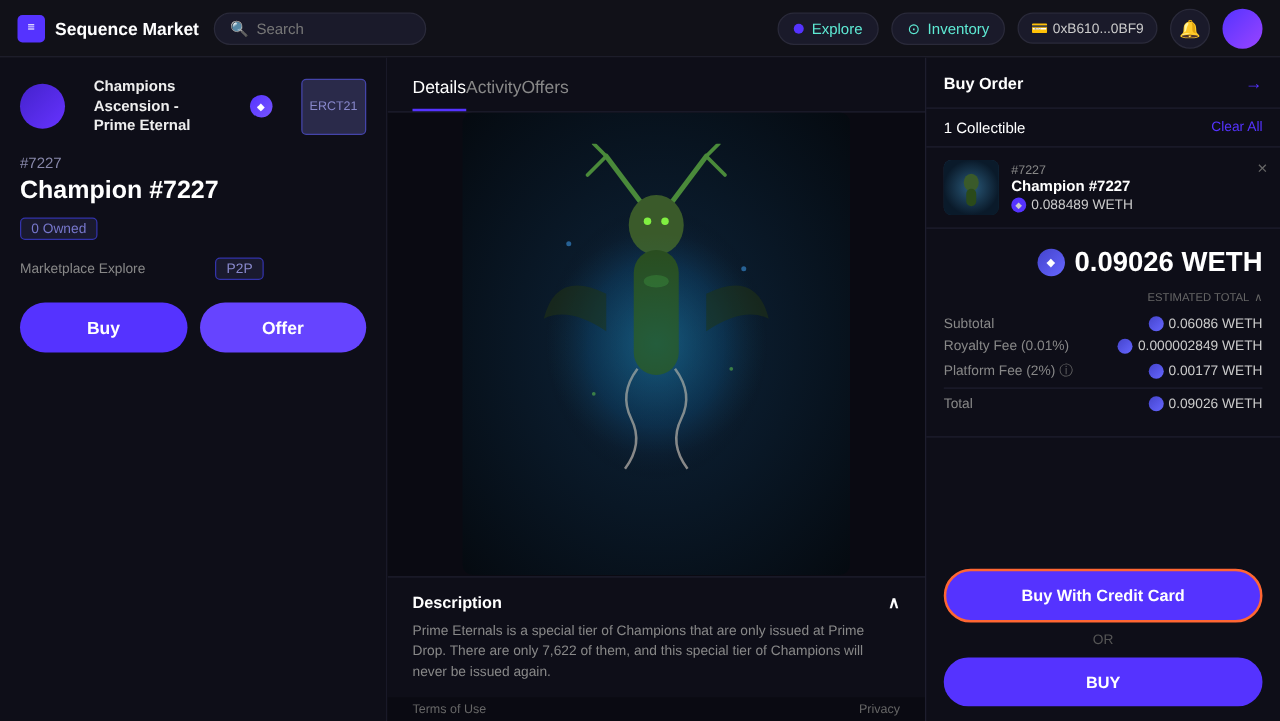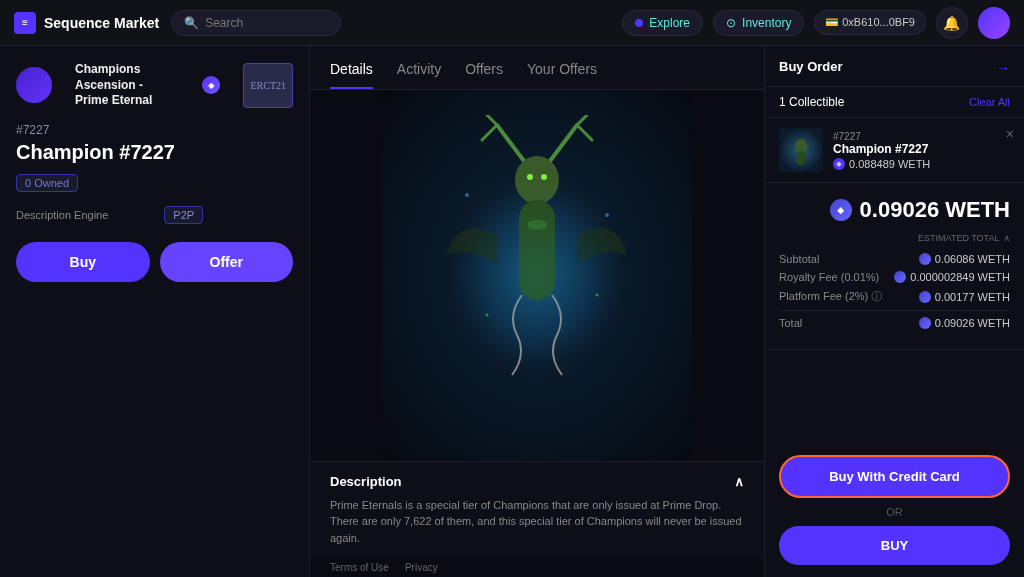--- a/index.html
+++ b/index.html
@@ -137,21 +137,20 @@
     }
     .erct-badge {
       background: #2a2a4a;
       border: 1px solid #4444aa;
       border-radius: 4px;
       padding: 16px 6px;
       font-size: 10px;
       color: #8888cc;
       margin-left: auto;
       white-space: nowrap;
-      font-family: Liberation Serif, serif;
     }
     .chain-icon {
       width: 18px; height: 18px;
       background: linear-gradient(135deg, #5533ff, #7755ff);
       border-radius: 50%;
       display: flex; align-items: center; justify-content: center;
       font-size: 8px;
     }
     .nft-id {
       color: #8888aa;
@@ -216,21 +215,20 @@
     
     .center-panel {
       flex: 1;
       background: #0a0a12;
       display: flex;
       flex-direction: column;
       overflow: hidden;
     }
     .tabs-bar {
       display: flex;
-      gap: 24px;
       padding: 0 20px;
       border-bottom: 1px solid #1e1e2e;
       background: #0e0e18;
       height: 44px;
       align-items: flex-end;
     }
     .tab {
       padding: 12px 0 10px;
       font-size: 14px;
       cursor: pointer;
@@ -282,31 +280,31 @@
       font-size: 13px;
       font-weight: 600;
     }
     .desc-text {
       font-size: 11px;
       color: #888;
       line-height: 1.5;
     }
     .center-footer {
       display: flex;
-      justify-content: flex-start;
+      justify-content: space-between;
       gap: 16px;
       padding: 4px 20px;
       background: #0a0a12;
       font-size: 10px;
       color: #555;
     }
 
     
     .right-panel {
-      width: 260px;
+      width: 284px;
       background: #0e0e18;
       border-left: 1px solid #1e1e2e;
       display: flex;
       flex-direction: column;
       flex-shrink: 0;
     }
     .buy-order-header {
       display: flex;
       justify-content: space-between;
       align-items: center;
@@ -513,38 +511,37 @@
       </div>
       <div class="chain-icon">◆</div>
       <div class="erct-badge">ERCT21</div>
     </div>
 
     <div class="nft-id">#7227</div>
     <div class="nft-title">Champion #7227</div>
     <div class="owned-badge">0 Owned</div>
 
     <div class="marketplace-row">
-      <span>Description Engine</span>
+      <span>Marketplace Explore</span>
       <span class="p2p-badge">P2P</span>
     </div>
 
     <div class="action-buttons">
       <div class="btn-row">
         <button class="btn-buy">Buy</button>
         <button class="btn-offer">Offer</button>
       </div>
     </div>
   </div>
 
   <div class="center-panel">
     <div class="tabs-bar">
       <div class="tab active">Details</div>
       <div class="tab">Activity</div>
       <div class="tab">Offers</div>
-      <div class="tab">Your Offers</div>
     </div>
 
     <div class="nft-image-area">
       <div class="nft-image-placeholder">
         <div class="nft-glow"></div>
         <svg width="200" height="320" viewBox="0 0 200 320">
 
           <radialGradient id="bg" cx="50%" cy="50%" r="50%">
             <stop offset="0%" stop-color="#1a4a6a" stop-opacity="0.8"></stop>
             <stop offset="60%" stop-color="#0a2a4a" stop-opacity="0.5"></stop>

